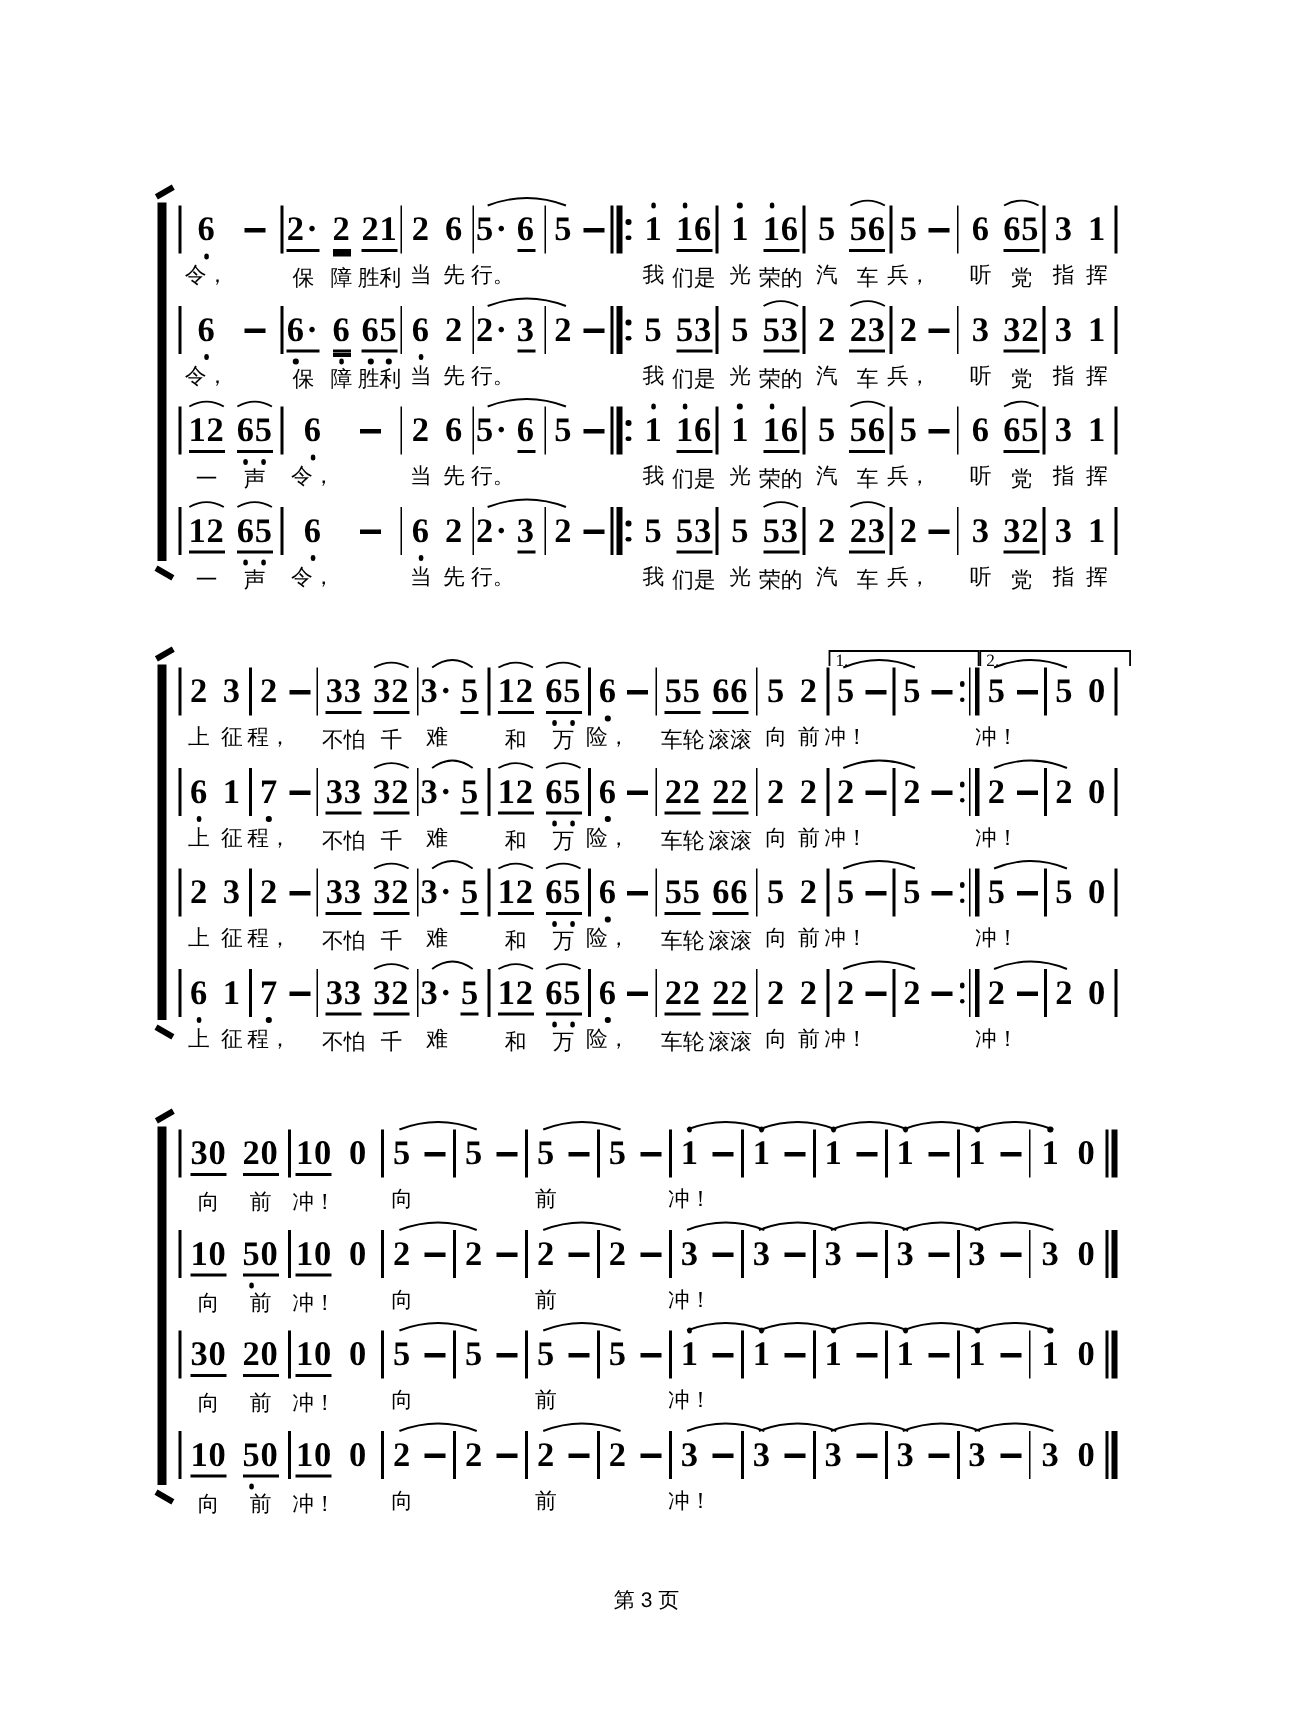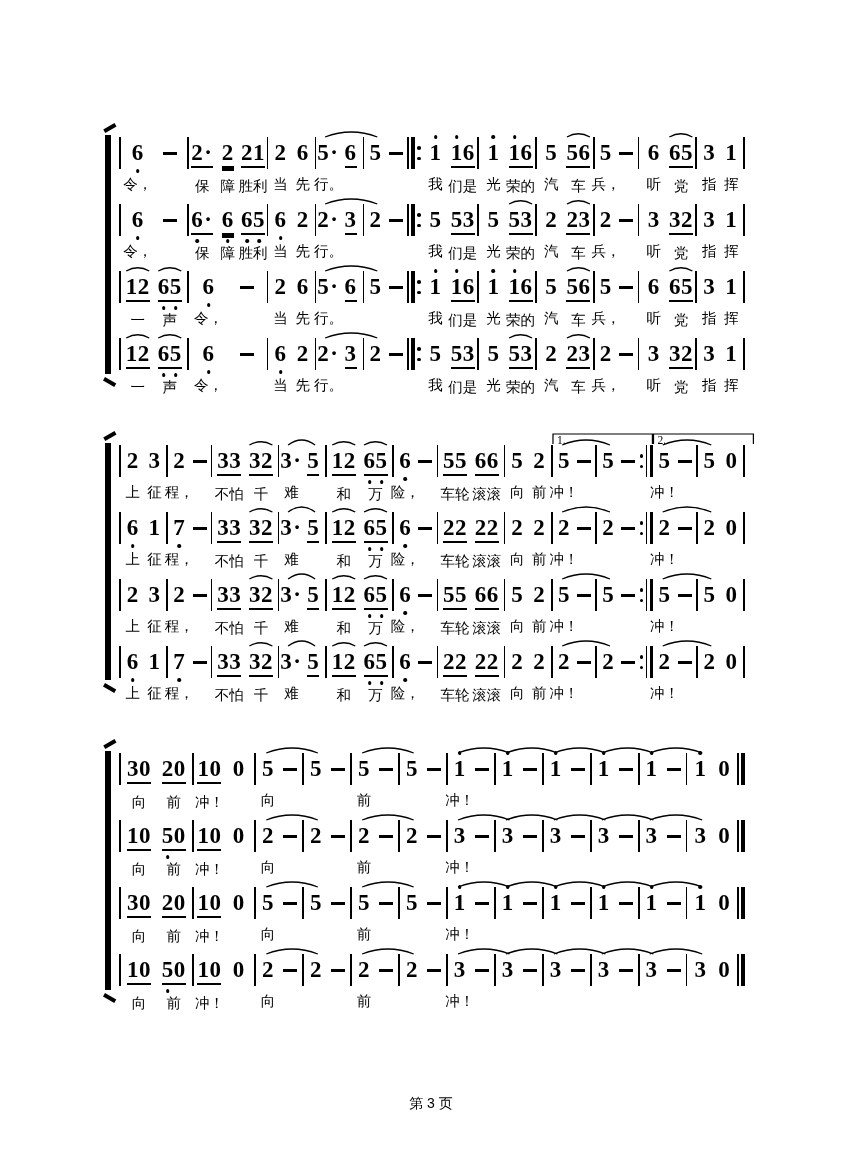--- a/index.html
+++ b/index.html
@@ -24,21 +24,21 @@
   .ch.db::after{content:"";position:absolute;bottom:-7px;left:50%;transform:translateX(-50%);width:3.6px;height:3.6px;border-radius:50%;background:#000;}
   .u1 .ch.db::after,.u2 .ch.db::after{bottom:-10px;}
   .lyr{margin-top:7px;height:22px;line-height:22px;font-family:"Liberation Sans",sans-serif;font-size:14.5px;white-space:nowrap;}
   .bar{display:flex;align-items:center;gap:2.5px;height:32px;margin-top:5px;flex:0 0 auto;padding:0 1px;}
   .bl{display:block;height:32px;}
   .bl.thin{width:1.7px;background:#000;}
   .bl.thick{width:3.6px;background:#000;}
   .rdots{display:flex;flex-direction:column;justify-content:center;gap:7px;height:32px;}
   .rd{display:block;width:3.6px;height:3.6px;border-radius:50%;background:#000;}
   #overlay{position:absolute;left:0;top:0;pointer-events:none;}
-  .footer{position:absolute;left:0;right:0;top:1058px;text-align:center;font-family:"Liberation Sans",sans-serif;font-size:14px;color:#000;margin-top:37px;}
+  .footer{position:absolute;left:0;right:0;top:1058px;text-align:center;font-family:"Liberation Sans",sans-serif;font-size:14px;color:#000;}
 </style>
 </head>
 <body>
 
 <div class="page">
   <div id="score">
       <div class="system">
         <div class="bracket" style="top: 3px; height: 239px;"></div>
         <div class="staffline">
           <div class="bar">

